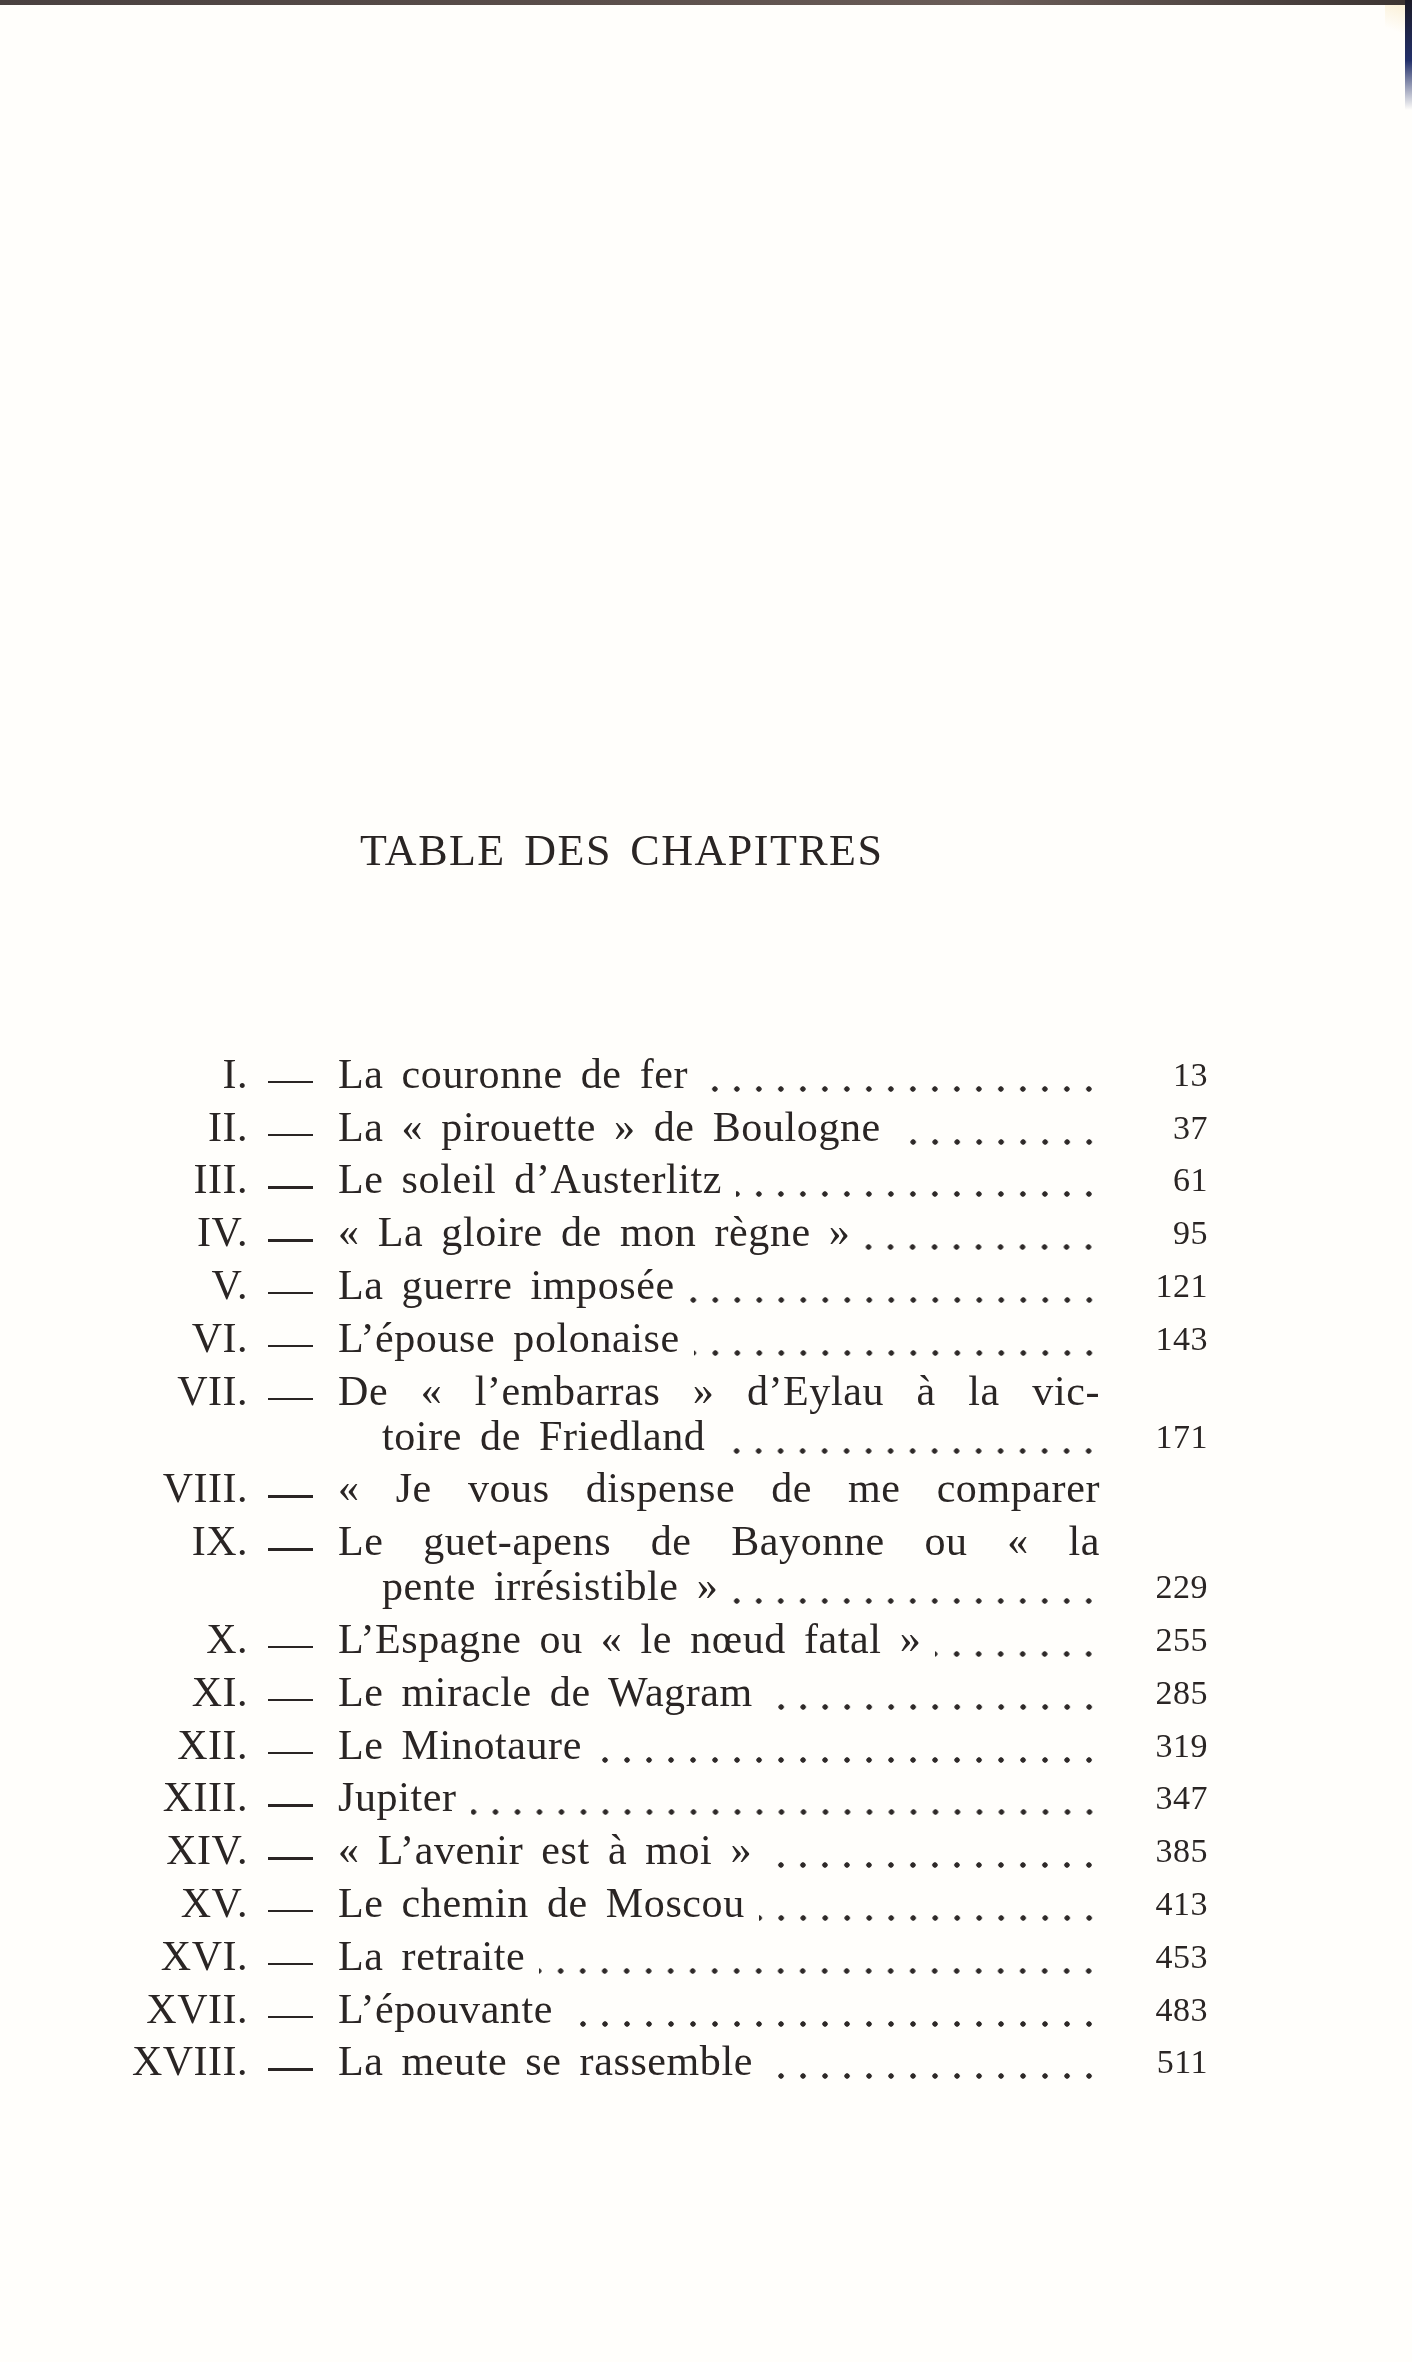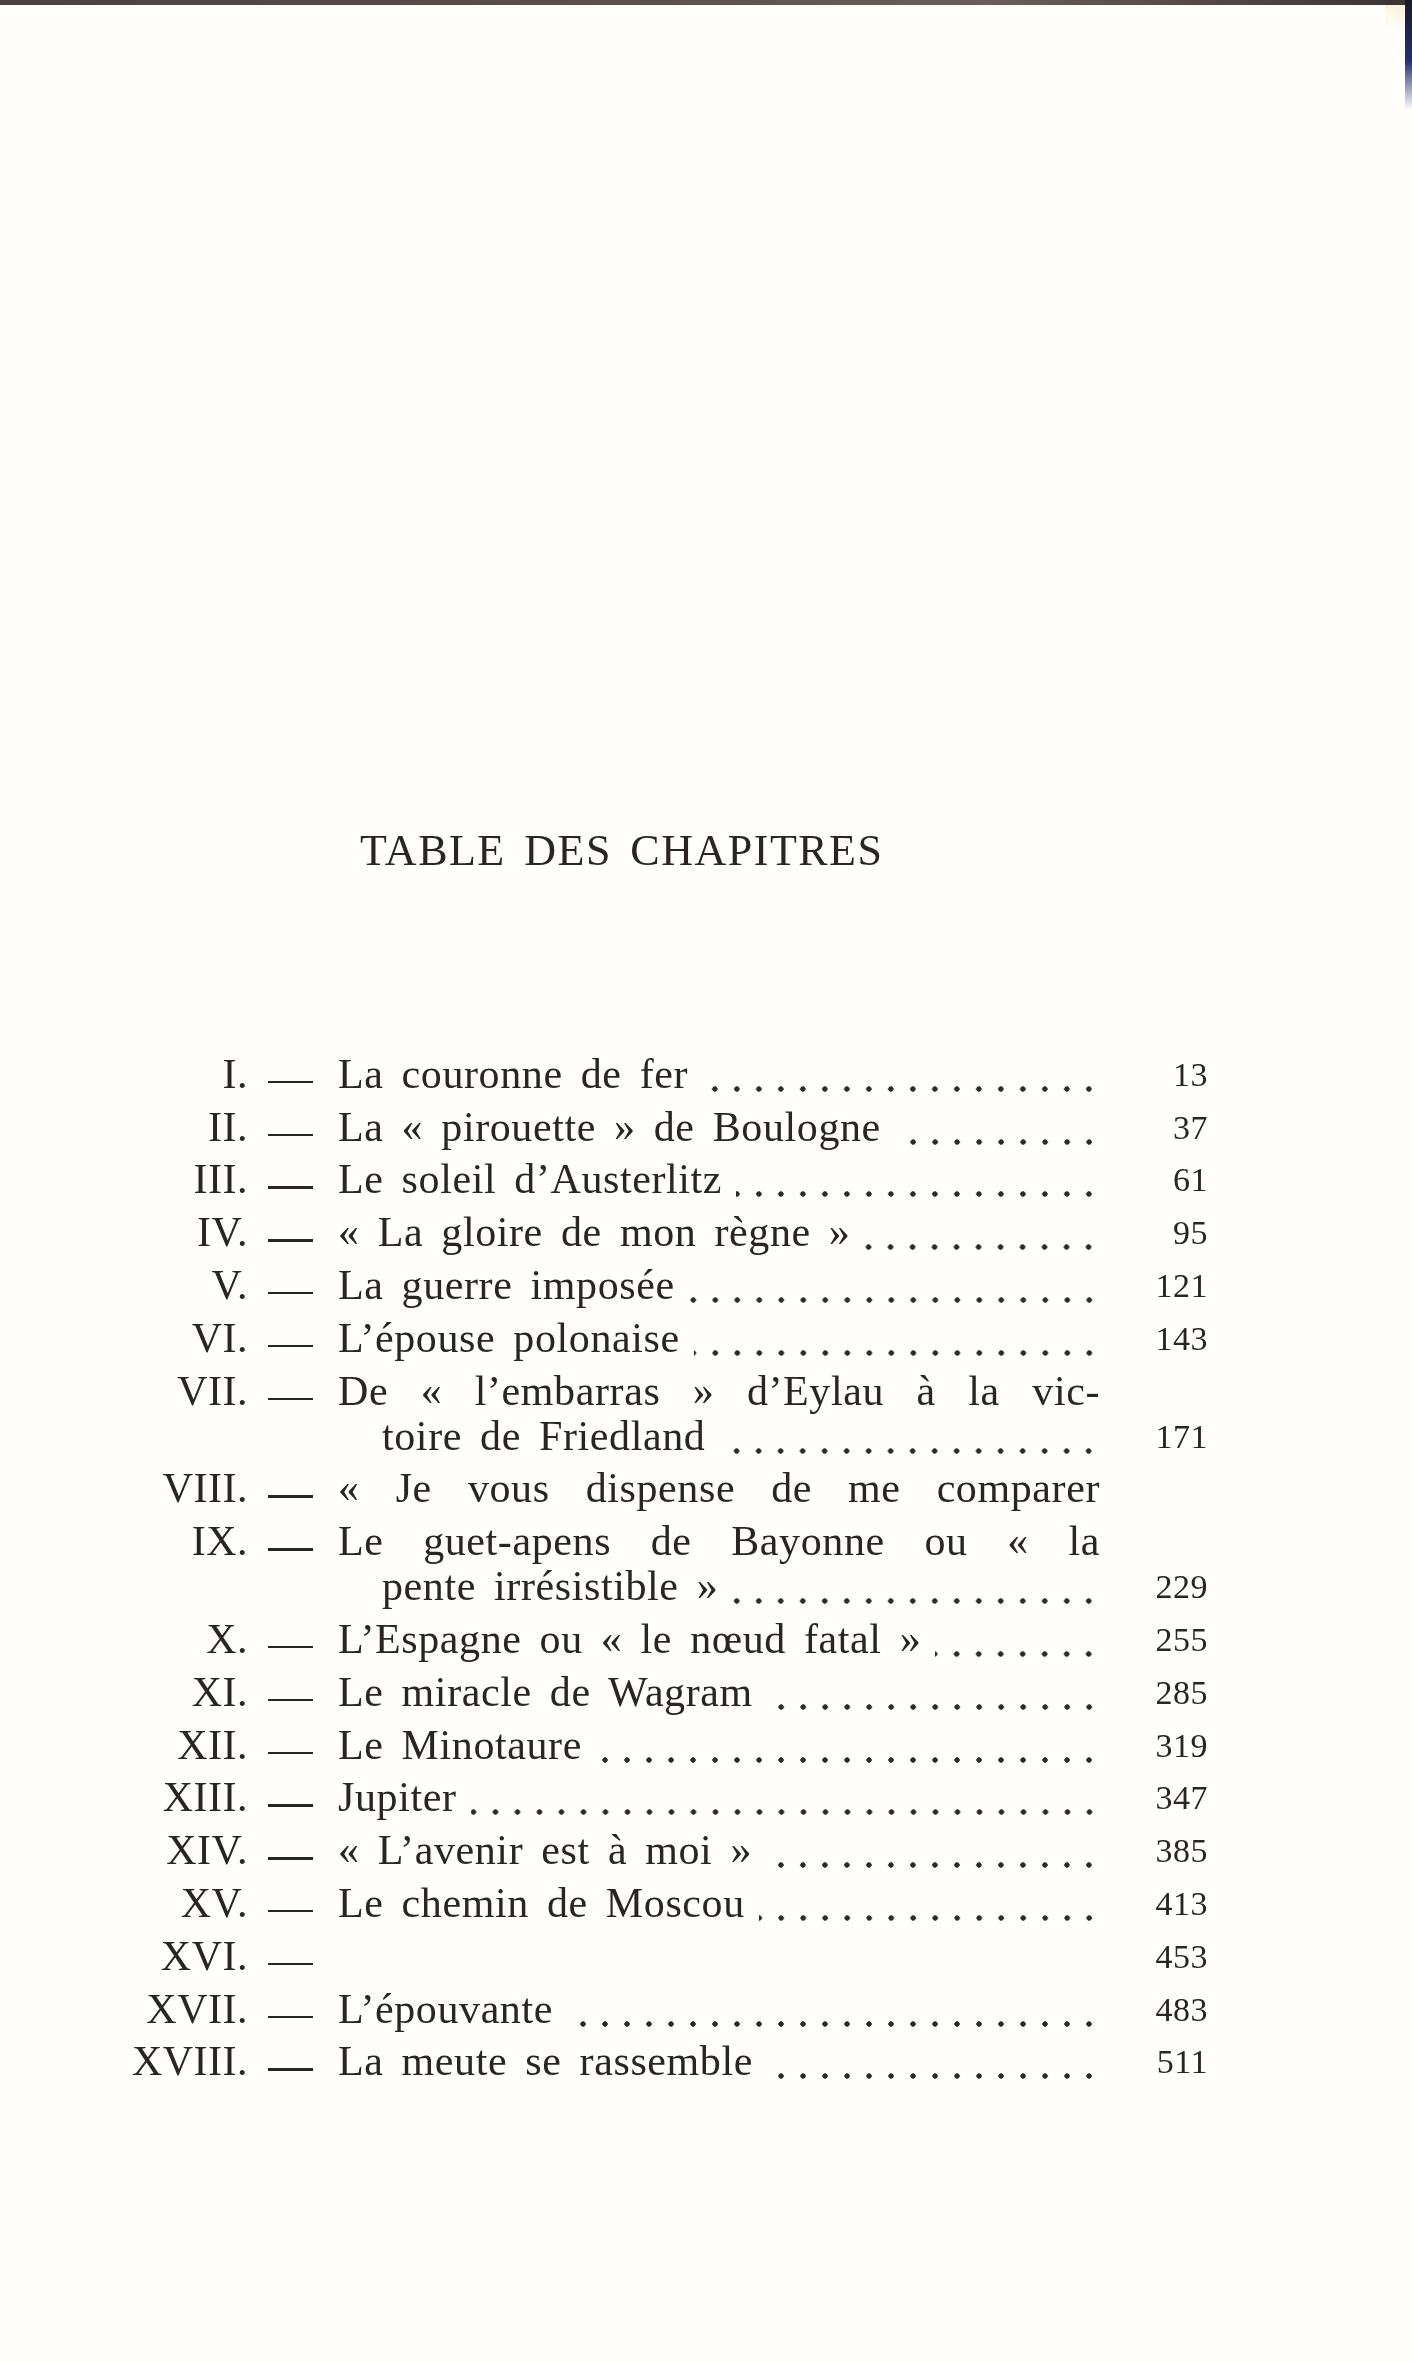--- a/index.html
+++ b/index.html
@@ -321,20 +321,24 @@
             <span class="text">Le chemin de Moscou</span>
             <span class="leader"></span>
           </div>
           <span class="page-num">413</span>
         </div>
       </div>
       <div class="entry">
         <div class="line">
           <span class="numeral">XVI.</span>
           <span class="dash"></span>
+          <div class="text-wrap">
+            <span class="text">La retraite</span>
+            <span class="leader"></span>
+          </div>
           <span class="page-num">453</span>
         </div>
       </div>
       <div class="entry">
         <div class="line">
           <span class="numeral">XVII.</span>
           <span class="dash"></span>
           <div class="text-wrap">
             <span class="text">L’épouvante</span>
             <span class="leader"></span>

